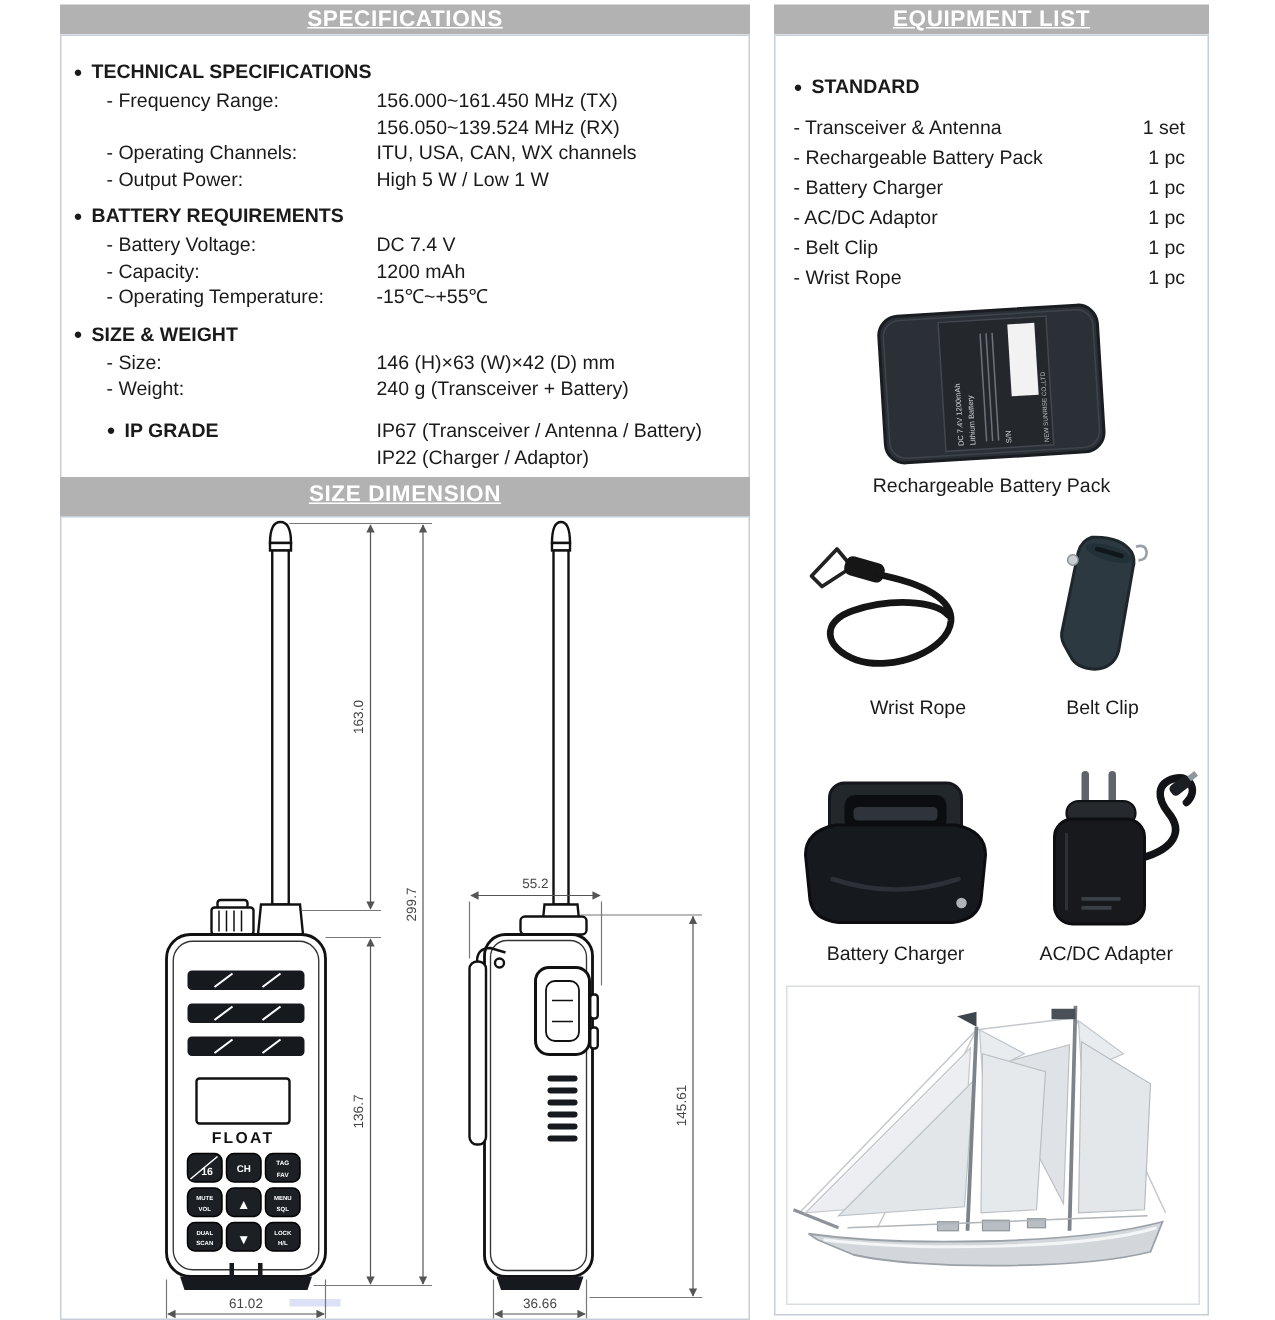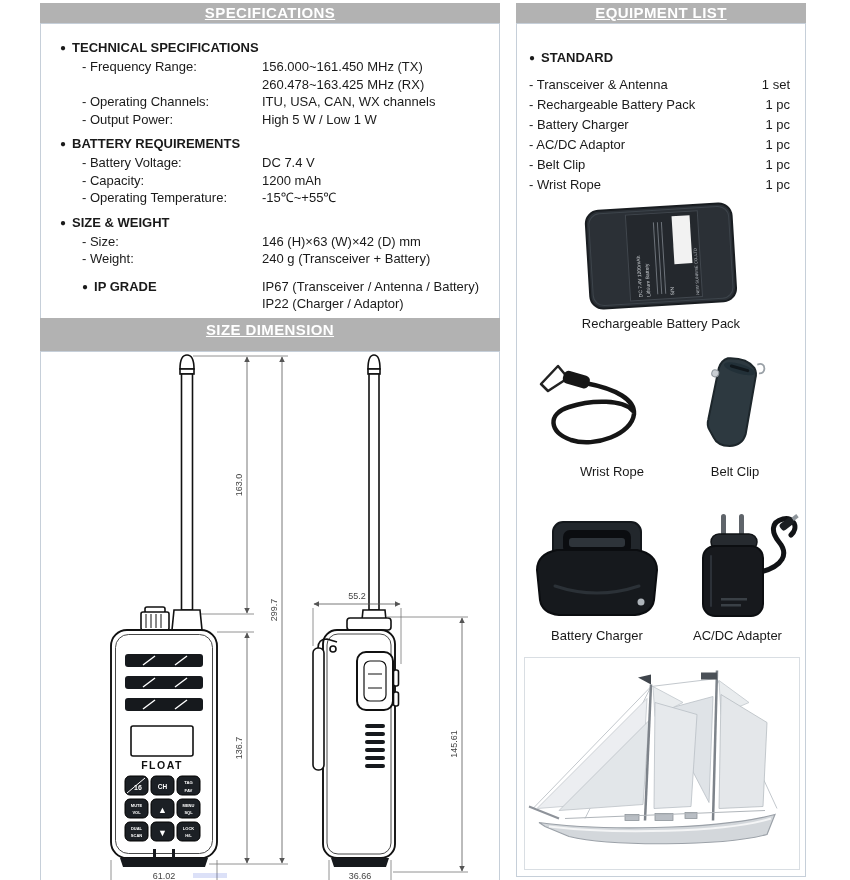--- a/index.html
+++ b/index.html
@@ -10,30 +10,30 @@
   }
   .panel{position:absolute;}
   .bar{
     height:20px;line-height:20px;background:#b2b2b2;color:#ffffff;
     font-size:15px;font-weight:bold;text-align:center;letter-spacing:.4px;text-decoration:underline;
   }
   .box{border:1px solid #c6cfd9;background:#fff;box-sizing:border-box;}
 
   
   #spec-panel{left:40px;top:3px;width:460px;}
-  #spec-box{padding:8px 10px 10px 19px;height:335px;}
+  #spec-box{padding:8px 10px 10px 8px;height:335px;}
   .sheading{font-weight:bold;font-size:13px;margin:8px 0 3px;}
   .bullet{font-size:10px;margin-right:6px;vertical-align:1px;}
   .srow{display:grid;grid-template-columns:180px 1fr;font-size:13px;line-height:17.5px;margin-left:22px;}
   .sheadrow{margin-top:10px;}
   .sheadrow .sheading{margin:0;}
 
   
   #size-panel{left:40px;top:318px;width:460px;}
-  #size-panel .bar{height:33px;line-height:23px;}
+  #size-panel .bar{height:26px;line-height:23px;}
   #size-box{height:536px;overflow:hidden;}
   #size-box svg{display:block;}
 
   
   #equip-panel{left:516px;top:3px;width:290px;}
   #equip-box{height:854px;position:relative;}
   #equip-list{padding:20px 15px 0 12px;}
   #equip-list .sheading{margin:6px 0 10px;}
   .erow{display:flex;font-size:13px;line-height:20px;}
   .ename{flex:1;}
@@ -65,21 +65,21 @@
     <div class="bar">SPECIFICATIONS</div>
     <div class="box" id="spec-box">
 
       <div class="sheading"><span class="bullet">●</span><span>TECHNICAL SPECIFICATIONS</span></div>
       <div class="srow">
           <span>- Frequency Range:</span>
           <span>156.000~161.450 MHz (TX)</span>
         </div>
       <div class="srow">
           <span></span>
-          <span>260.478~163.425 MHz (RX)</span>
+          <span>156.050~139.524 MHz (RX)</span>
         </div>
       <div class="srow">
           <span>- Operating Channels:</span>
           <span>ITU, USA, CAN, WX channels</span>
         </div>
       <div class="srow">
           <span>- Output Power:</span>
           <span>High 5 W / Low 1 W</span>
         </div>
 

